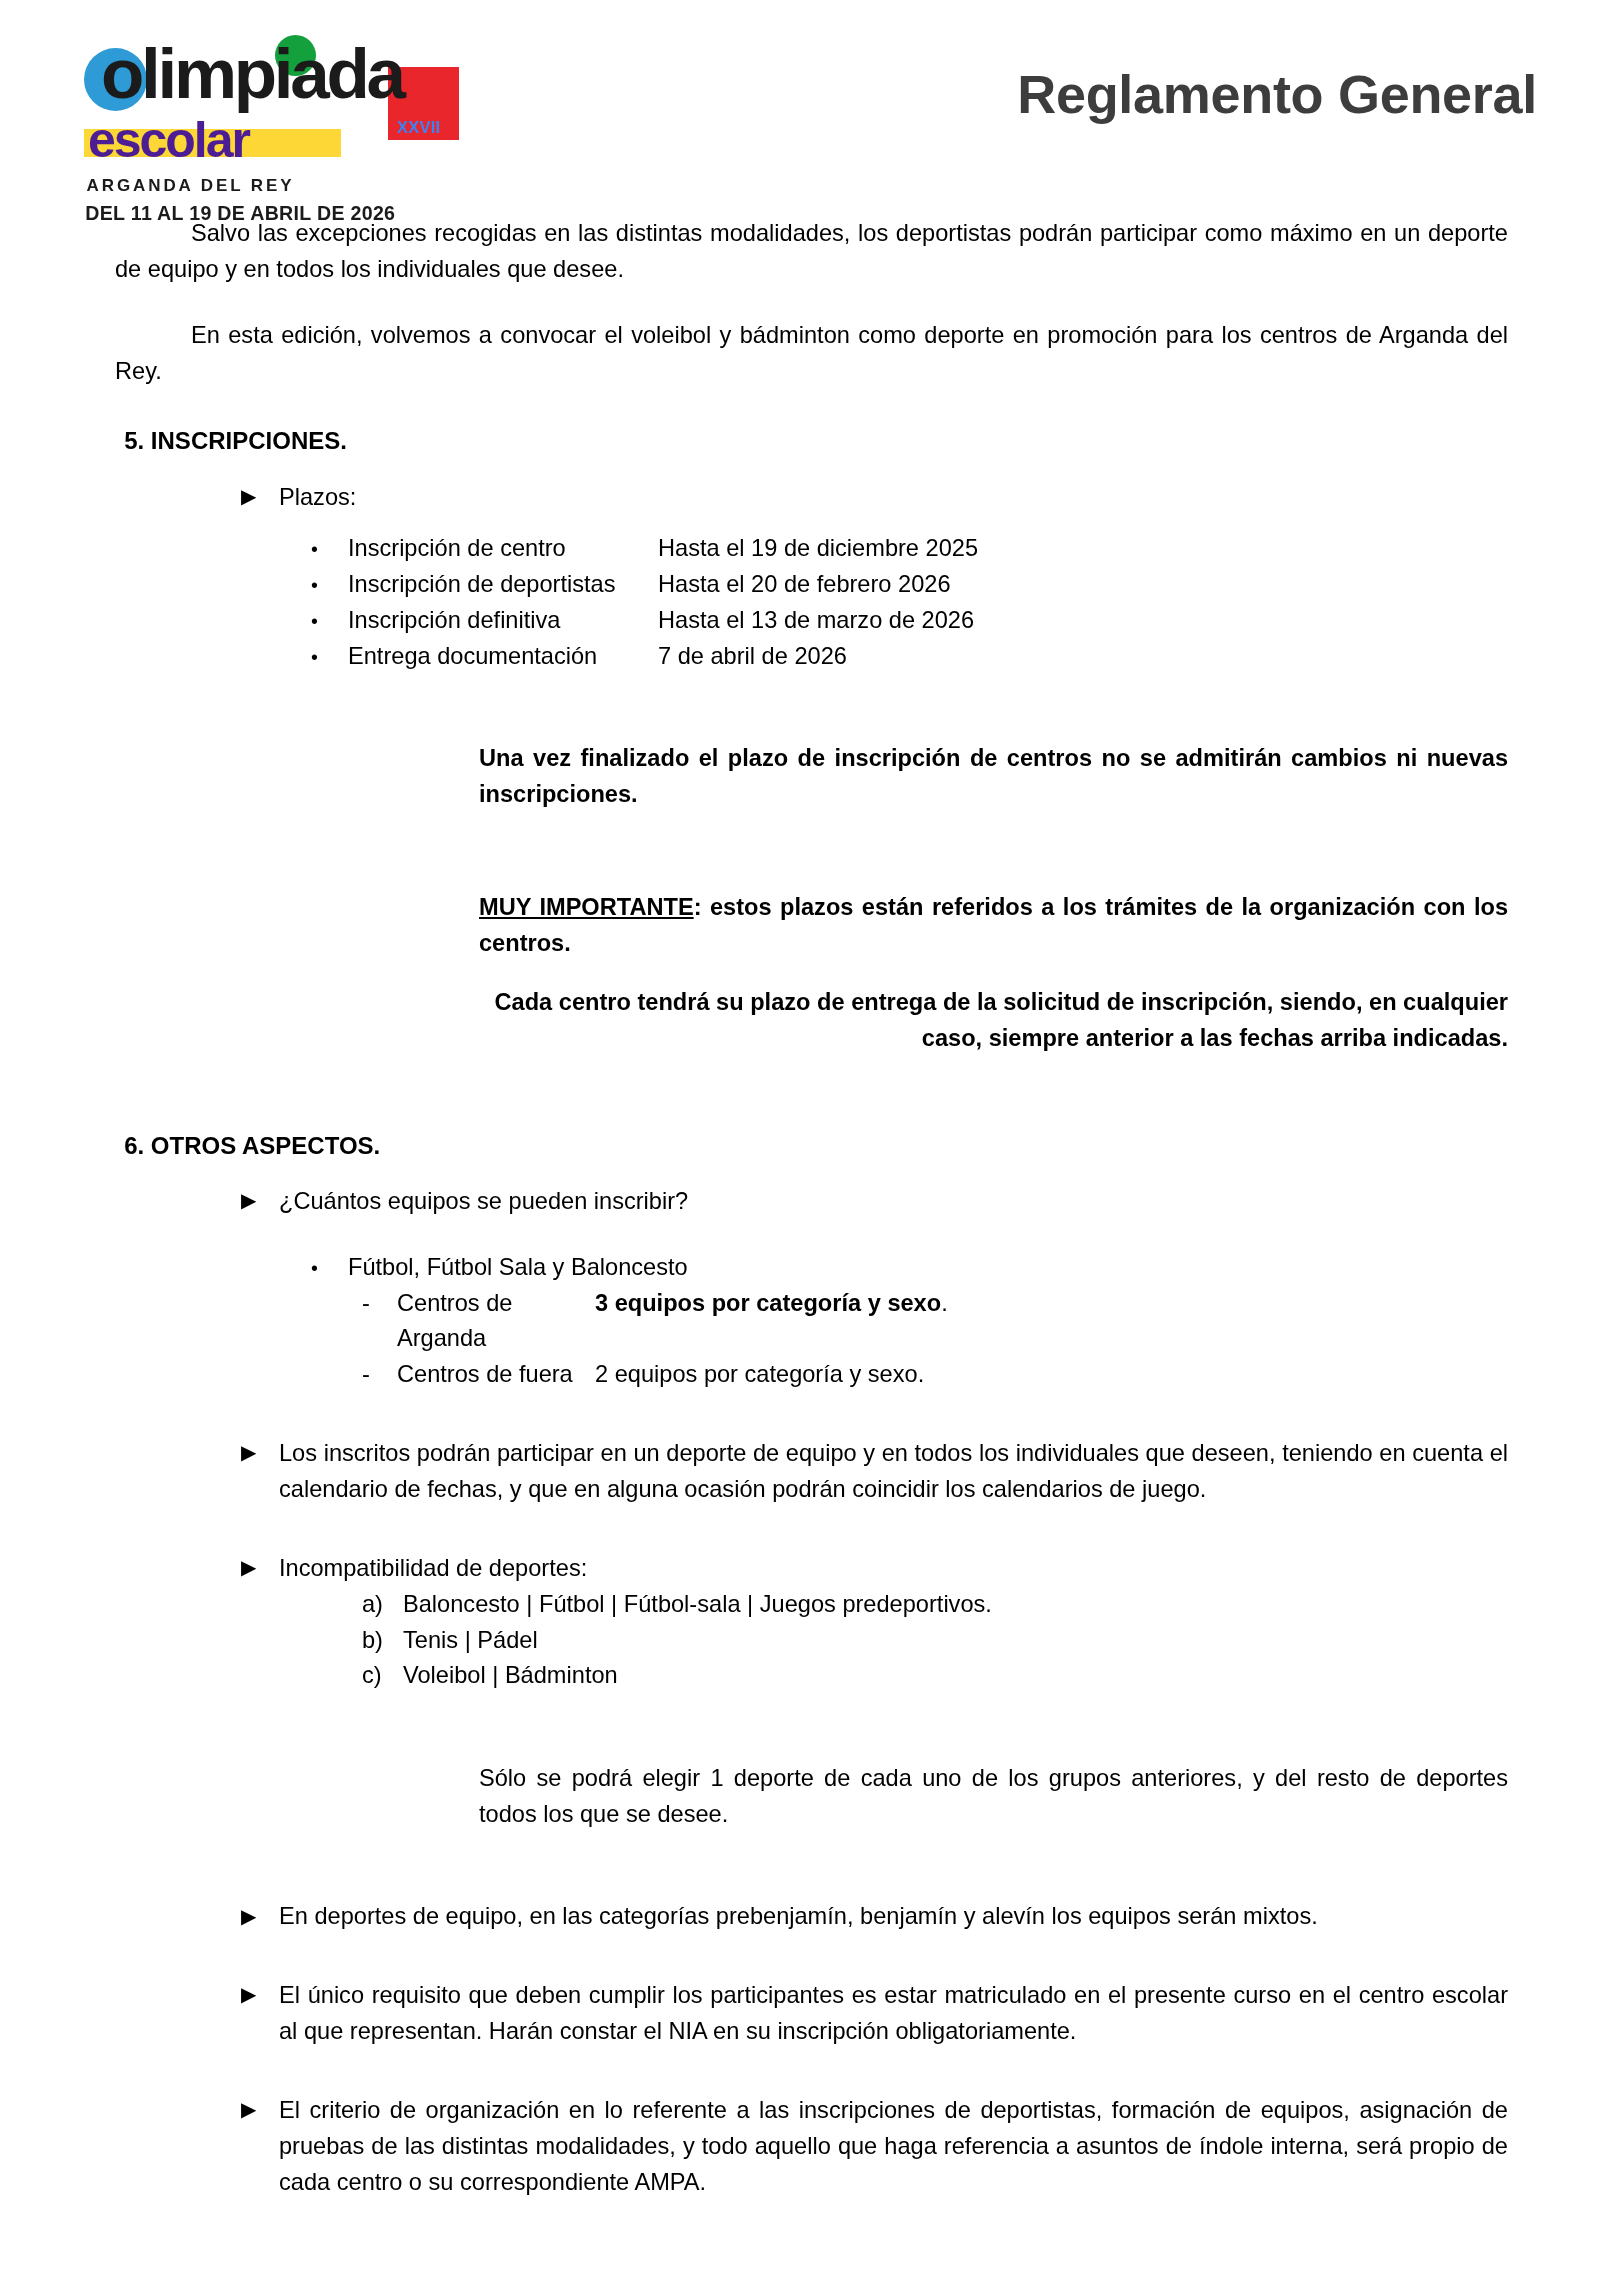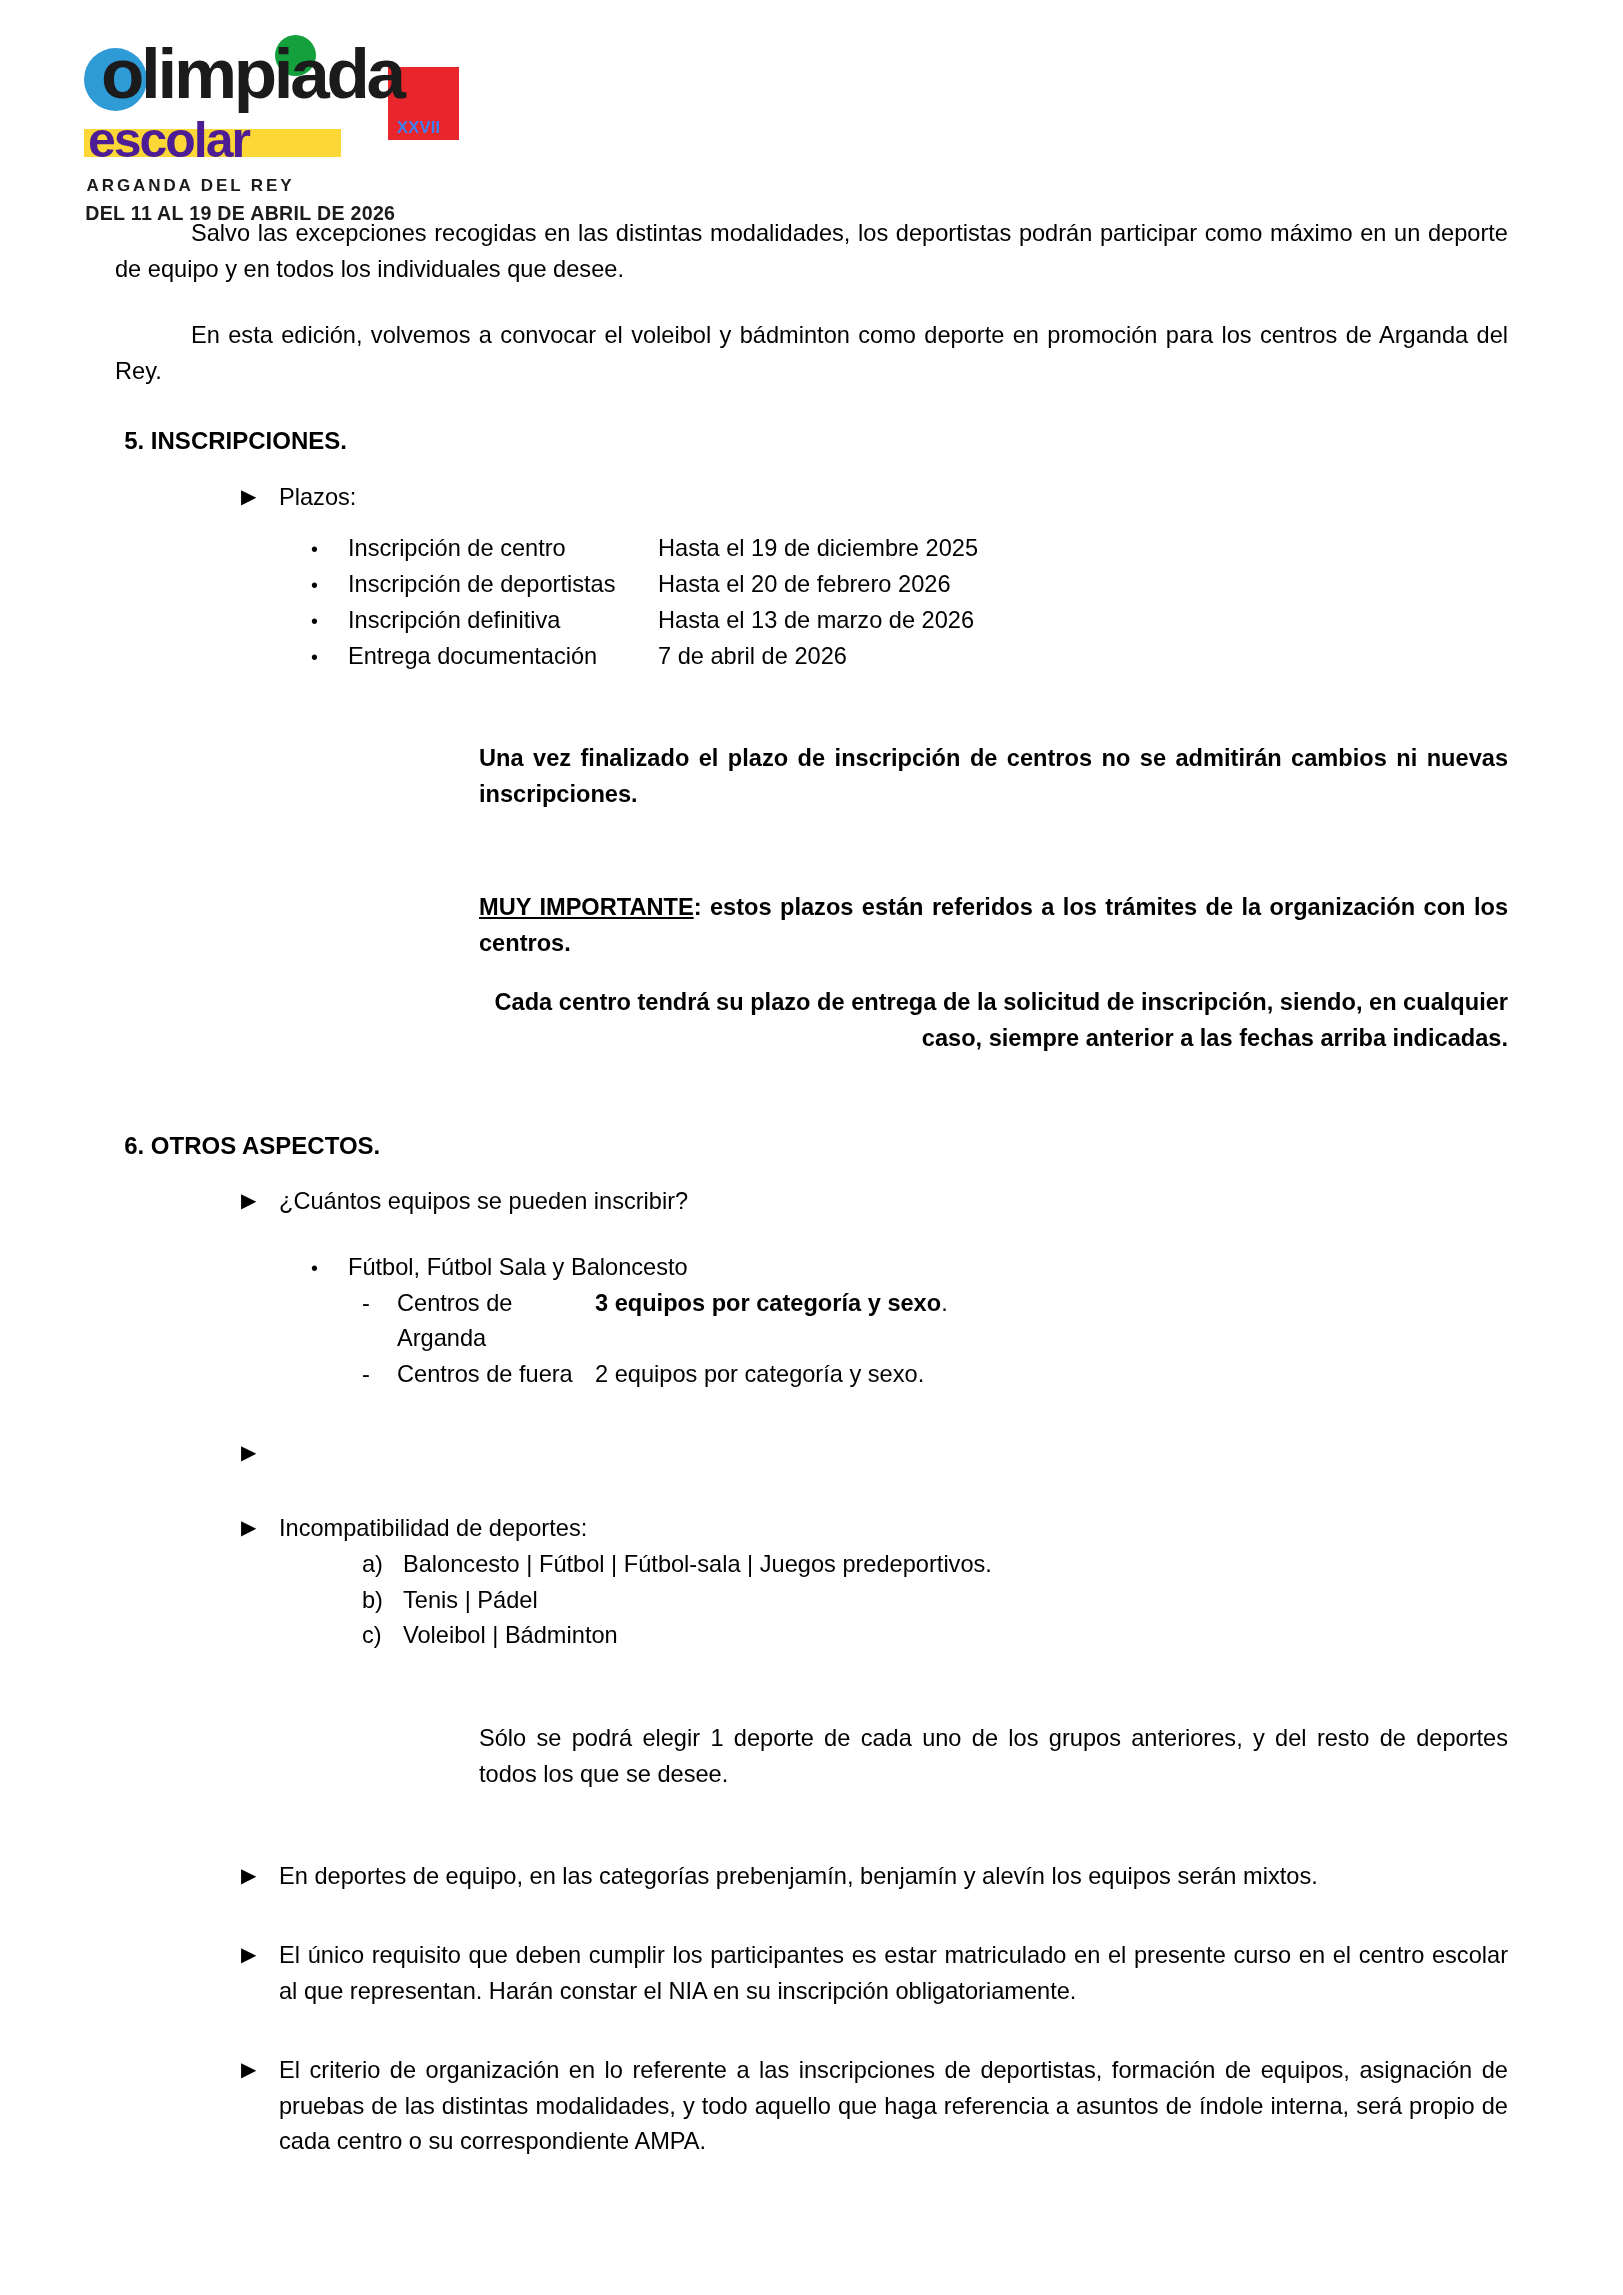--- a/index.html
+++ b/index.html
@@ -283,20 +283,21 @@
     <div class="logo-row2">
       <span class="logo-yellow-bar"></span>
       <span class="logo-word-escolar">escolar</span>
     </div>
 
     <div class="logo-row3">ARGANDA DEL REY</div>
 
     <div class="logo-row4">DEL 11 AL 19 DE ABRIL DE 2026</div>
   </div>
 
+  <div class="header-title">Reglamento General</div>
 </div>
 
 <div class="content">
 
   <p class="just para-indent">Salvo las excepciones recogidas en las distintas modalidades, los deportistas podrán participar como máximo en un deporte de equipo y en todos los individuales que desee.</p>
 
   <div class="gap-md"></div>
 
   <p class="just para-indent">En esta edición, volvemos a convocar el voleibol y bádminton como deporte en promoción para los centros de Arganda del Rey.</p>
 
@@ -374,20 +375,21 @@
   <div class="dash-row">
     <span class="dash-glyph">-</span>
     <span class="dash-label">Centros de fuera</span>
     <span class="dash-value">2 equipos por categoría y sexo.</span>
   </div>
 
   <div class="gap-lg"></div>
 
   <div class="arrow-row">
     <span class="arrow-glyph">▶</span>
+    <span class="arrow-body">Los inscritos podrán participar en un deporte de equipo y en todos los individuales que deseen, teniendo en cuenta el calendario de fechas, y que en alguna ocasión podrán coincidir los calendarios de juego.</span>
   </div>
 
   <div class="gap-lg"></div>
 
   <div class="arrow-row">
     <span class="arrow-glyph">▶</span>
     <span class="arrow-body nojust">Incompatibilidad de deportes:</span>
   </div>
 
   <div class="letter-row">

